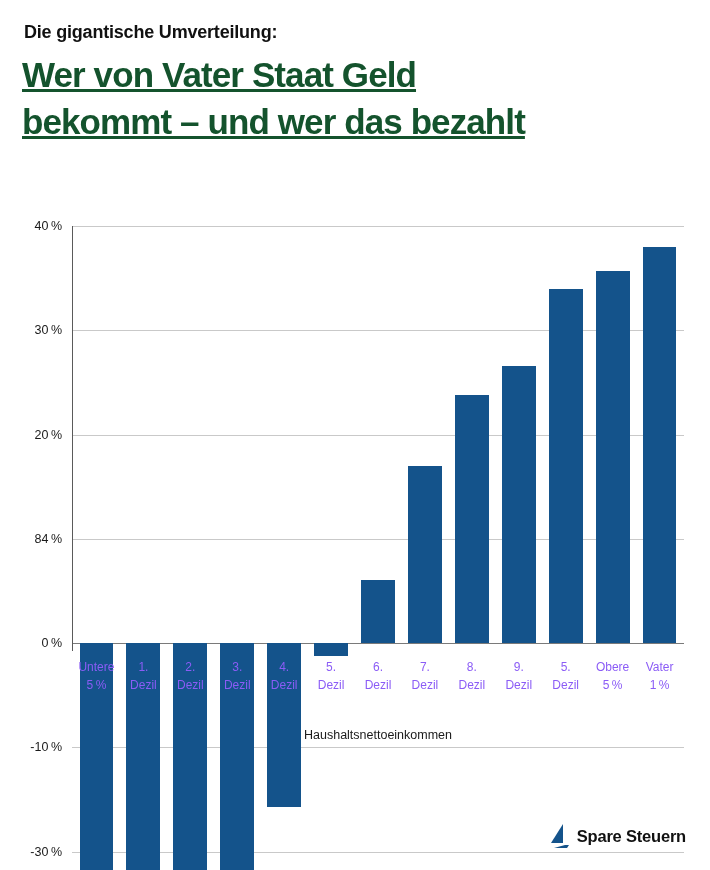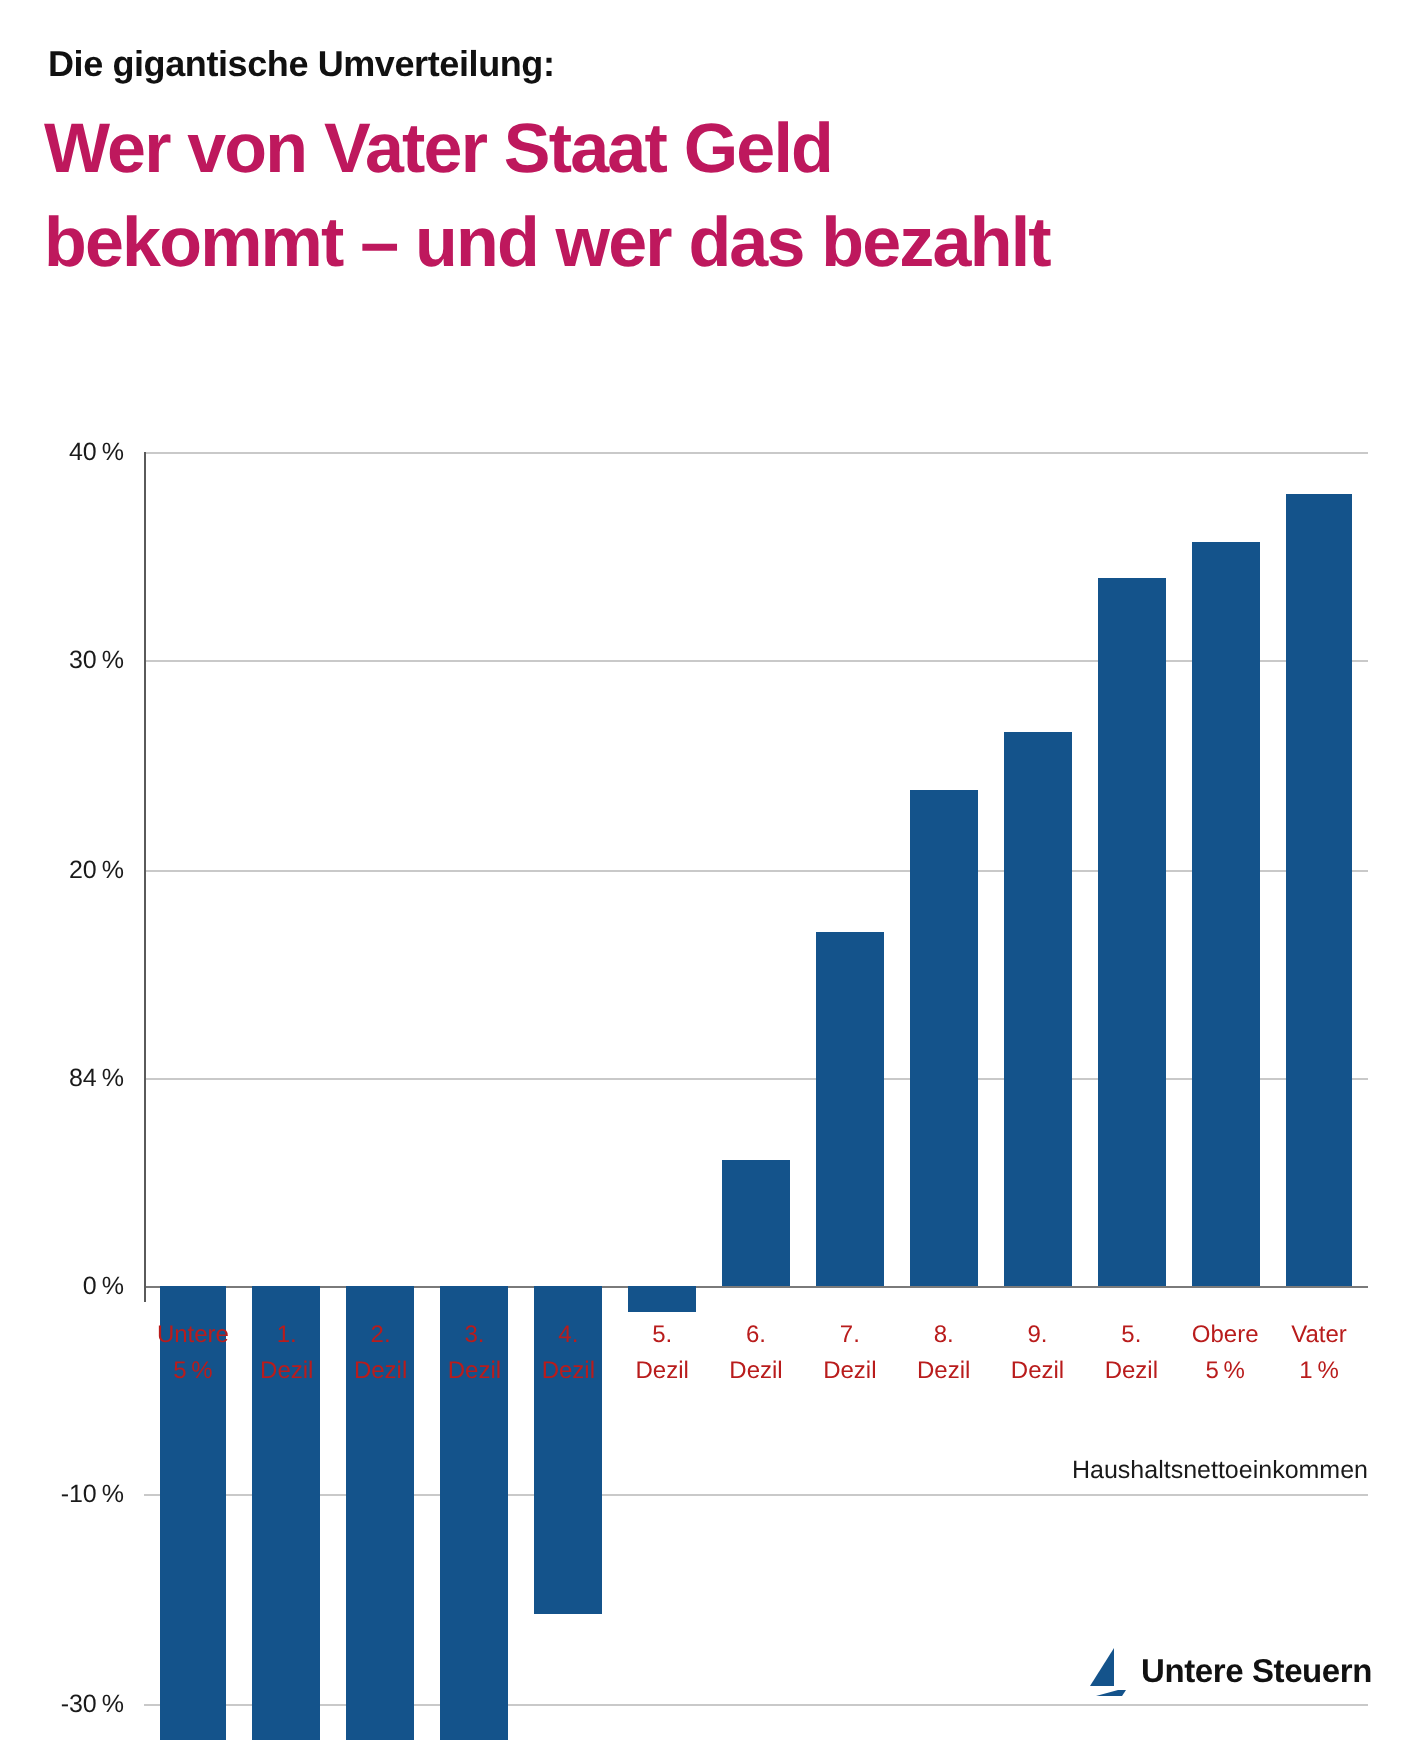--- a/index.html
+++ b/index.html
@@ -32,21 +32,22 @@
   }
   .headline {
     position: absolute;
     left: 22px;
     top: 52px;
     width: 672px;
     font-size: 35px;
     line-height: 1.33;
     font-weight: bold;
     letter-spacing: -0.9px;
-    color: #be185d;
+    color: #14532d;
+    text-decoration: underline;
   }
   .headline .l2 { display: block; }
 
   
   .chart-wrap {
     position: absolute;
     left: 0;
     top: 196px;
     width: 710px;
     height: 560px;
@@ -99,29 +100,29 @@
     left: 73px;
     top: 462px;
     width: 611px;
     height: 60px;
   }
   .xlabel {
     position: absolute;
     text-align: center;
     font-size: 12px;
     line-height: 1.5;
-    color: #b91c1c;
+    color: #8b5cf6;
   }
 
   .xaxis-title {
     position: absolute;
     left: 72px;
     top: 532px;
     width: 612px;
-    text-align: right;
+    text-align: center;
     font-size: 12.5px;
     color: #1a1a1a;
   }
   .source {
     position: absolute;
     left: 24px;
     top: 831px;
     font-size: 12.5px;
     color: #111111;
   }
@@ -251,16 +252,16 @@
   </div>
 
 
   <div class="brand">
     <span class="brand-mark">
       <svg width="22" height="24" viewBox="0 0 22 24" aria-hidden="true">
         <path d="M15 0 L15 19 L3 19 Z" fill="#14538b"></path>
         <path d="M17 21 L21 21 L19 24 L6 24 Z" fill="#14538b"></path>
       </svg>
     </span>
-    <span class="brand-name">Untere Steuern</span>
+    <span class="brand-name">Spare Steuern</span>
   </div>
 
 </div>
 
 </body></html>

